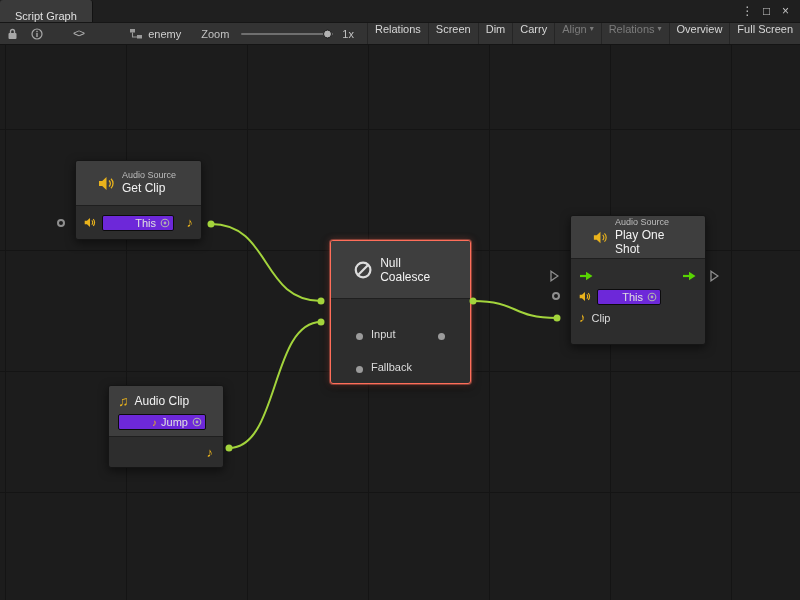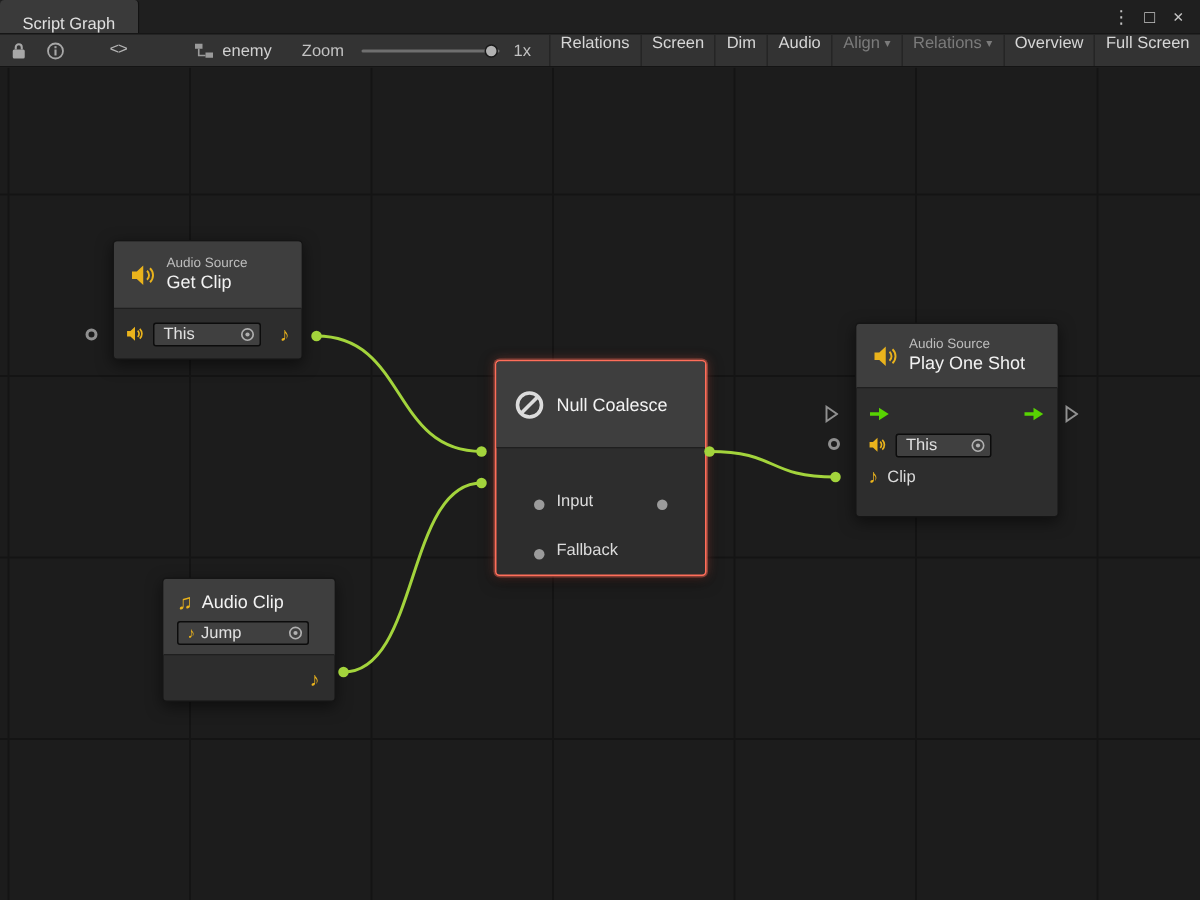--- a/index.html
+++ b/index.html
@@ -46,36 +46,36 @@
   .caret{font-size:8px;position:relative;top:1px;}
 
   
   #wires{position:absolute;inset:0;z-index:20;pointer-events:none;}
 
   
   .node{position:absolute;z-index:10;background:var(--node-body-bg);border:1px solid var(--node-border);
     border-radius:3px;box-shadow:0 3px 10px rgba(0,0,0,.5);}
   .node.selected{border-color:var(--selection-red);
     box-shadow:0 0 0 1px rgba(255,110,90,.4),0 0 7px rgba(255,110,90,.35),0 3px 10px rgba(0,0,0,.5);}
-  .node-header{display:flex;align-items:center;gap:7px;padding:0 11px;height:45px;
+  .node-header{display:flex;align-items:center;gap:7px;padding:0 22px;height:45px;
     background:var(--node-header-bg);border-bottom:1px solid #1f1f1f;border-radius:2px 2px 0 0;}
   .node-header.nc{height:58px;}
   .node-header.col{display:block;height:auto;padding:5px 0 0;}
   .ac-title{display:flex;align-items:center;gap:6px;padding:0 9px;height:20px;}
   .titles{display:flex;flex-direction:column;line-height:1.2;}
   .cat{font-size:9px;color:#bdbdbd;}
   .ttl{font-size:12px;color:#f2f2f2;}
   .node-body{border-radius:0 0 2px 2px;}
   .row{display:flex;align-items:center;gap:6px;padding:0 8px;height:33px;font-size:11px;color:#dcdcdc;}
   .row.slim{height:21px;}
   .prow{display:flex;align-items:flex-end;gap:8px;padding:0 25px;height:21px;font-size:11px;color:#dcdcdc;margin-top:12px;}
   .pdot{width:7px;height:7px;border-radius:50%;background:#9b9b9b;flex:none;}
   .pdot.right{margin-left:auto;}
-  .dd{background:#404040;border:1px solid #0c0c0c;border-radius:2px;height:16px;display:flex;
-    align-items:center;justify-content:space-between;gap:4px;padding:0 3px 0 6px;font-size:11px;color:#e0e0e0;}
+  .dd{background:#6d28d9;border:1px solid #0c0c0c;border-radius:2px;height:16px;display:flex;
+    align-items:center;justify-content:flex-end;gap:4px;padding:0 3px 0 6px;font-size:11px;color:#e0e0e0;}
   .note{color:var(--audio-yellow);font-size:13px;line-height:1;}
   .note.auto{margin-left:auto;}
   .mini-note{color:var(--audio-yellow);font-size:10px;}
   .hdr-note{color:var(--audio-yellow);font-size:14px;}
 
   
   .ring{position:absolute;z-index:25;width:8px;height:8px;border:2px solid #8f8f8f;border-radius:50%;
     background:var(--canvas-bg);}
   .tri{position:absolute;z-index:25;display:flex;}
 </style>
@@ -140,21 +140,21 @@
     <span class="tb-btn">
         <span>Relations</span>
       </span>
     <span class="tb-btn">
         <span>Screen</span>
       </span>
     <span class="tb-btn">
         <span>Dim</span>
       </span>
     <span class="tb-btn">
-        <span>Audio</span>
+        <span>Carry</span>
       </span>
     <span class="tb-btn disabled">
         <span>Align</span>
         <span class="caret">▾</span>
       </span>
     <span class="tb-btn disabled">
         <span>Relations</span>
         <span class="caret">▾</span>
       </span>
     <span class="tb-btn">

